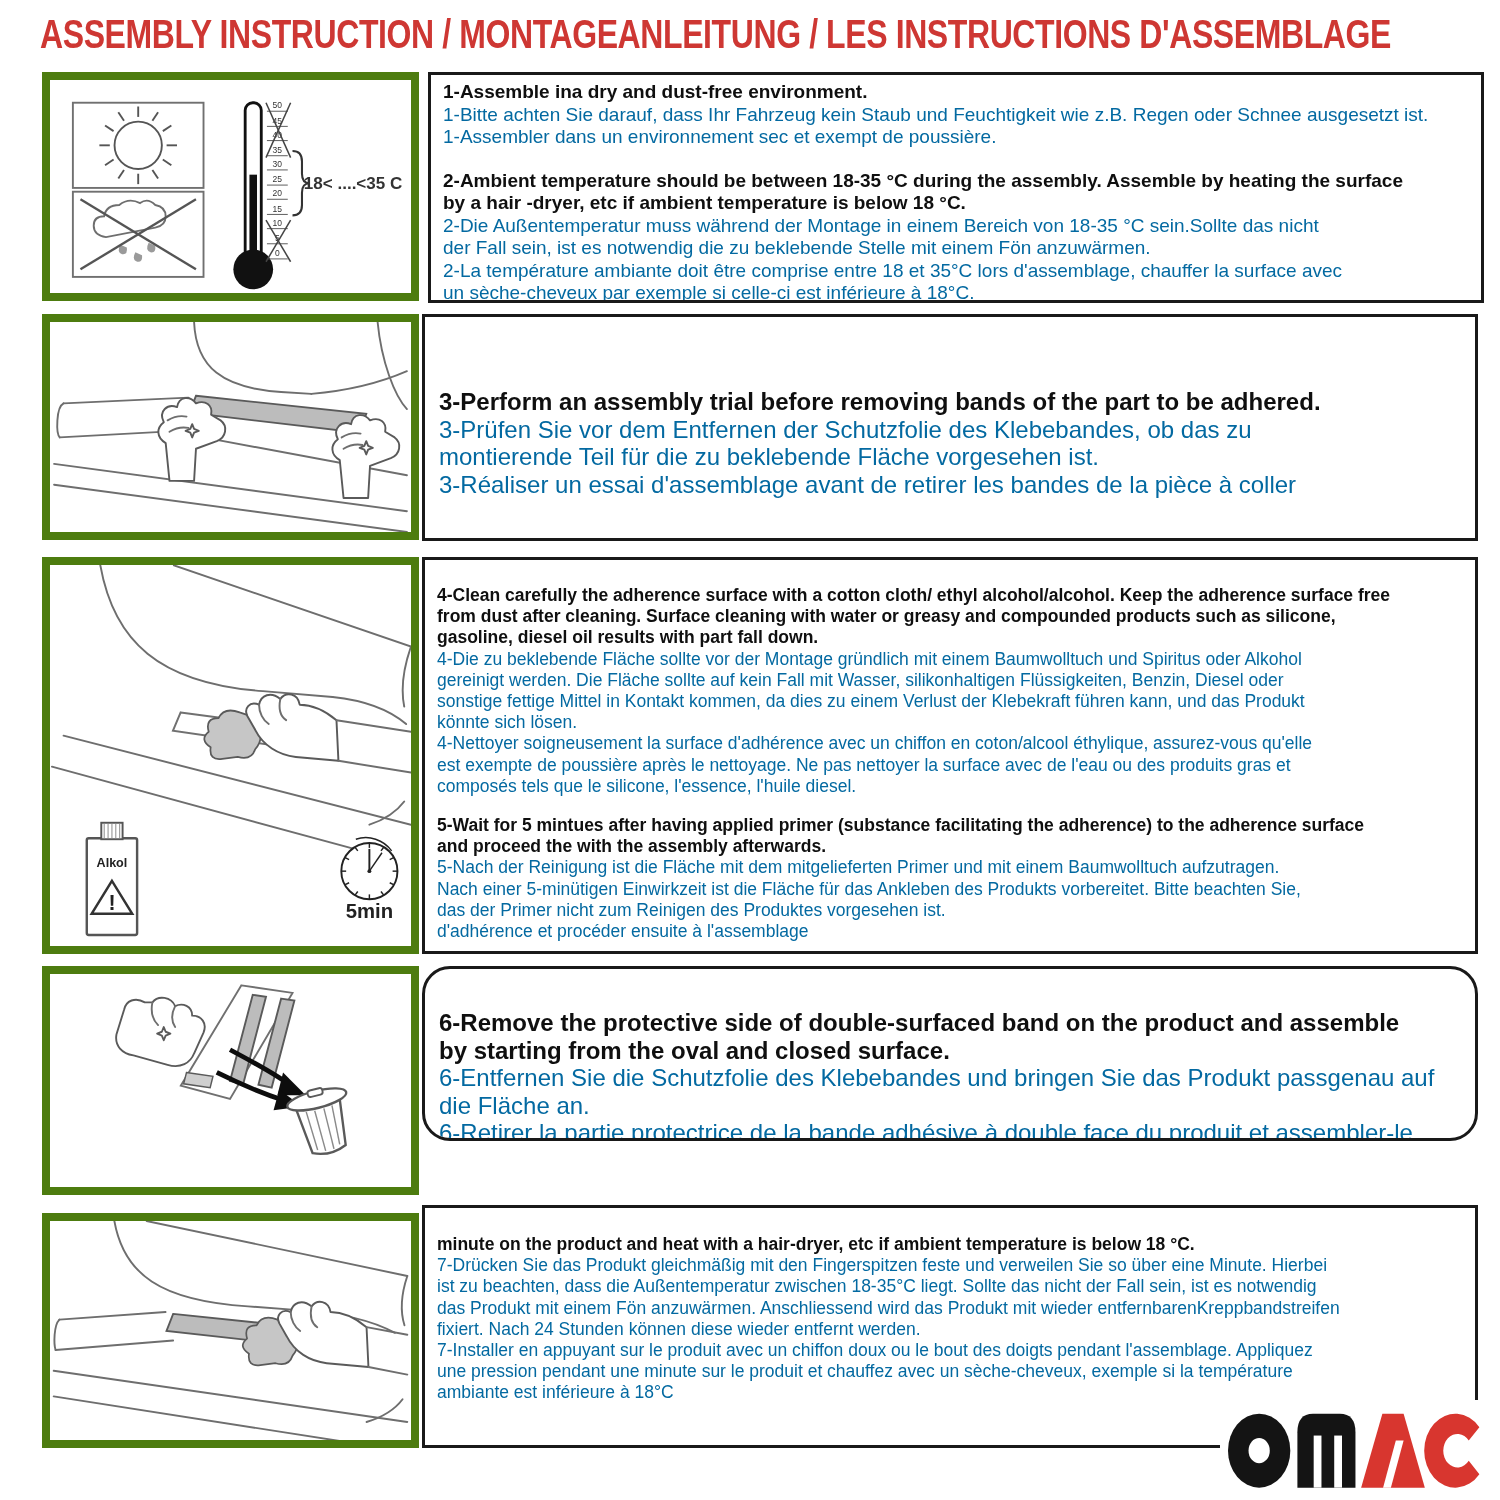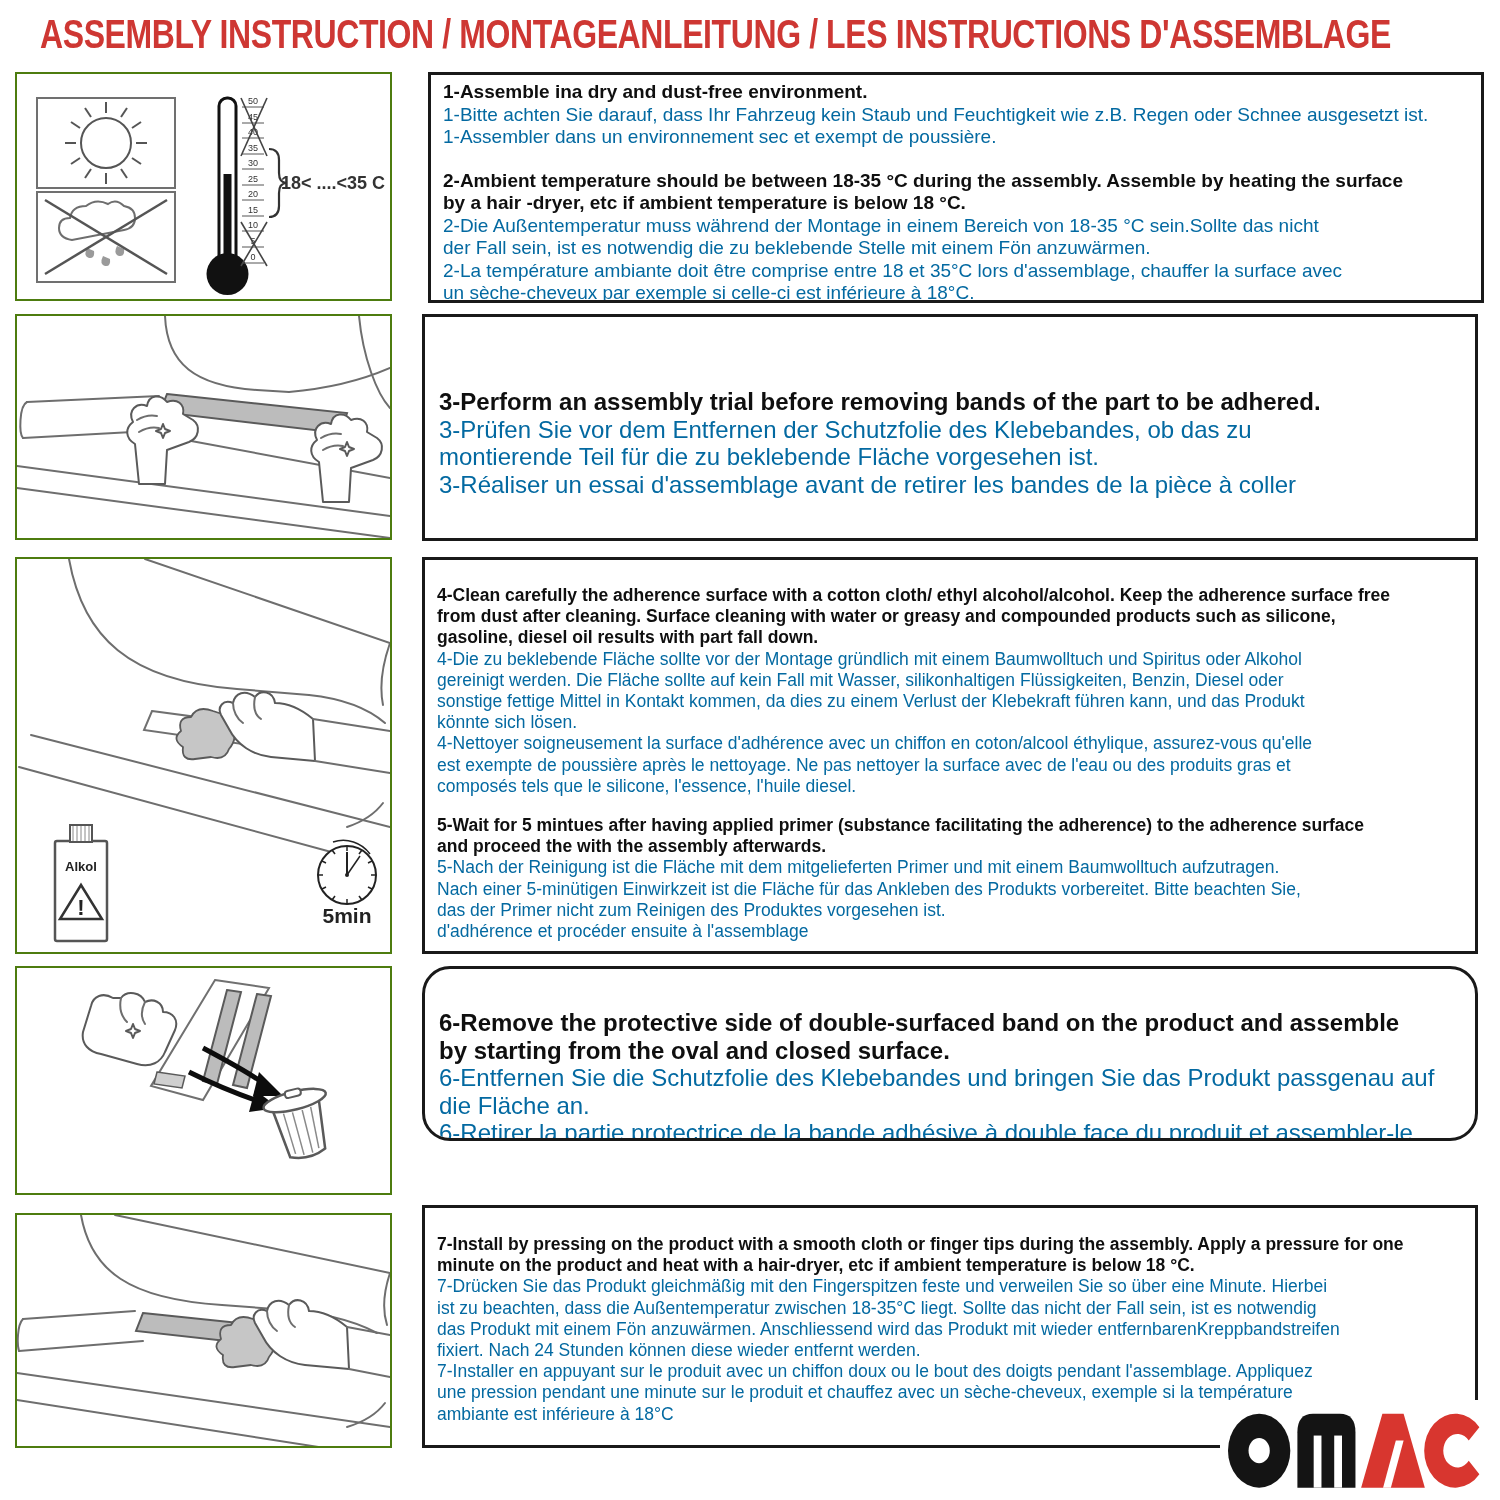--- a/index.html
+++ b/index.html
@@ -1,21 +1,21 @@
 <!DOCTYPE html>
 <html style="--accent-red: #CE3733; --logo-black: #141414; --logo-red: #D8362F; --strip-gray: #BCBCBC;"><head>
 <meta charset="utf-8">
 <style>
   html,body{margin:0;padding:0;background:#fff;}
   .page{position:relative;width:1500px;height:1500px;background:#fff;overflow:hidden;
         font-family:"Liberation Sans","DejaVu Sans",sans-serif;text-decoration:underline;}
   .title{position:absolute;left:40px;top:8px;font-size:41px;font-weight:bold;
          color:var(--accent-red);white-space:nowrap;letter-spacing:-0.5px;
          transform:scaleX(0.78);transform-origin:0 50%;line-height:52px;}
-  .figbox{position:absolute;left:15px;width:377px;border:2px solid #4d7c0f;
+  .figbox{position:absolute;left:42px;width:377px;border:8px solid #4d7c0f;
           background:#fff;box-sizing:border-box;}
   .textbox{position:absolute;left:422px;width:1056px;border:3px solid #191919;
            background:#fff;box-sizing:border-box;overflow:hidden;}
   .textbox p{margin:0;white-space:nowrap;color:#0369a1;}
   .textbox p.b{font-weight:bold;color:#0f0f0f;}
   .t1 p{font-size:19px;line-height:22.5px;}
   .t1{padding:6px 12px 0;margin-left:6px;}
   .t2 p{font-size:24px;line-height:27.5px;}
   .t2{padding:71px 14px 0;}
   .t3 p{font-size:17.5px;line-height:21.2px;}
@@ -290,21 +290,20 @@
       <polygon class="strip" points="126,98 262,112 255,131 119,116"></polygon>
       <path class="cloth" d="M 236,104 q -16,-6 -22,6 q -14,0 -10,14 q -10,8 2,16 q -2,14 12,12 l 16,-2 q 14,4 18,-8 q 10,-12 2,-22 l -6,-12 z"></path>
       <g>
         <path class="hand" d="M 330,112 C 318,102 306,96 292,96 C 290,84 278,82 272,90 C 262,82 252,86 250,96 C 240,92 234,100 238,108 L 246,122 C 254,138 270,148 288,150 L 332,154 Z"></path>
         <path class="ln" d="M 272,90 C 270,100 272,108 278,112 M 250,96 C 250,104 254,112 260,116"></path>
         <path class="ln" d="M 330,112 L 373,120 M 332,154 L 373,162"></path>
       </g>
     </svg>
   </div>
   <div class="textbox t5" style="top:1205px;height:243px;">
-    <p class="b">7-Install by pressing on the product with a smooth cloth or finger tips during the assembly. Apply a pressure for one</p>
     <p class="b">minute on the product and heat with a hair-dryer, etc if ambient temperature is below 18 °C.</p>
     <p>7-Drücken Sie das Produkt gleichmäßig mit den Fingerspitzen feste und verweilen Sie so über eine Minute. Hierbei</p>
     <p>ist zu beachten, dass die Außentemperatur zwischen 18-35°C liegt. Sollte das nicht der Fall sein, ist es notwendig</p>
     <p>das Produkt mit einem Fön anzuwärmen. Anschliessend wird das Produkt mit wieder entfernbarenKreppbandstreifen</p>
     <p>fixiert. Nach 24 Stunden können diese wieder entfernt werden.</p>
     <p>7-Installer en appuyant sur le produit avec un chiffon doux ou le bout des doigts pendant l'assemblage. Appliquez</p>
     <p>une pression pendant une minute sur le produit et chauffez avec un sèche-cheveux, exemple si la température</p>
     <p>ambiante est inférieure à 18°C</p>
   </div>
 

